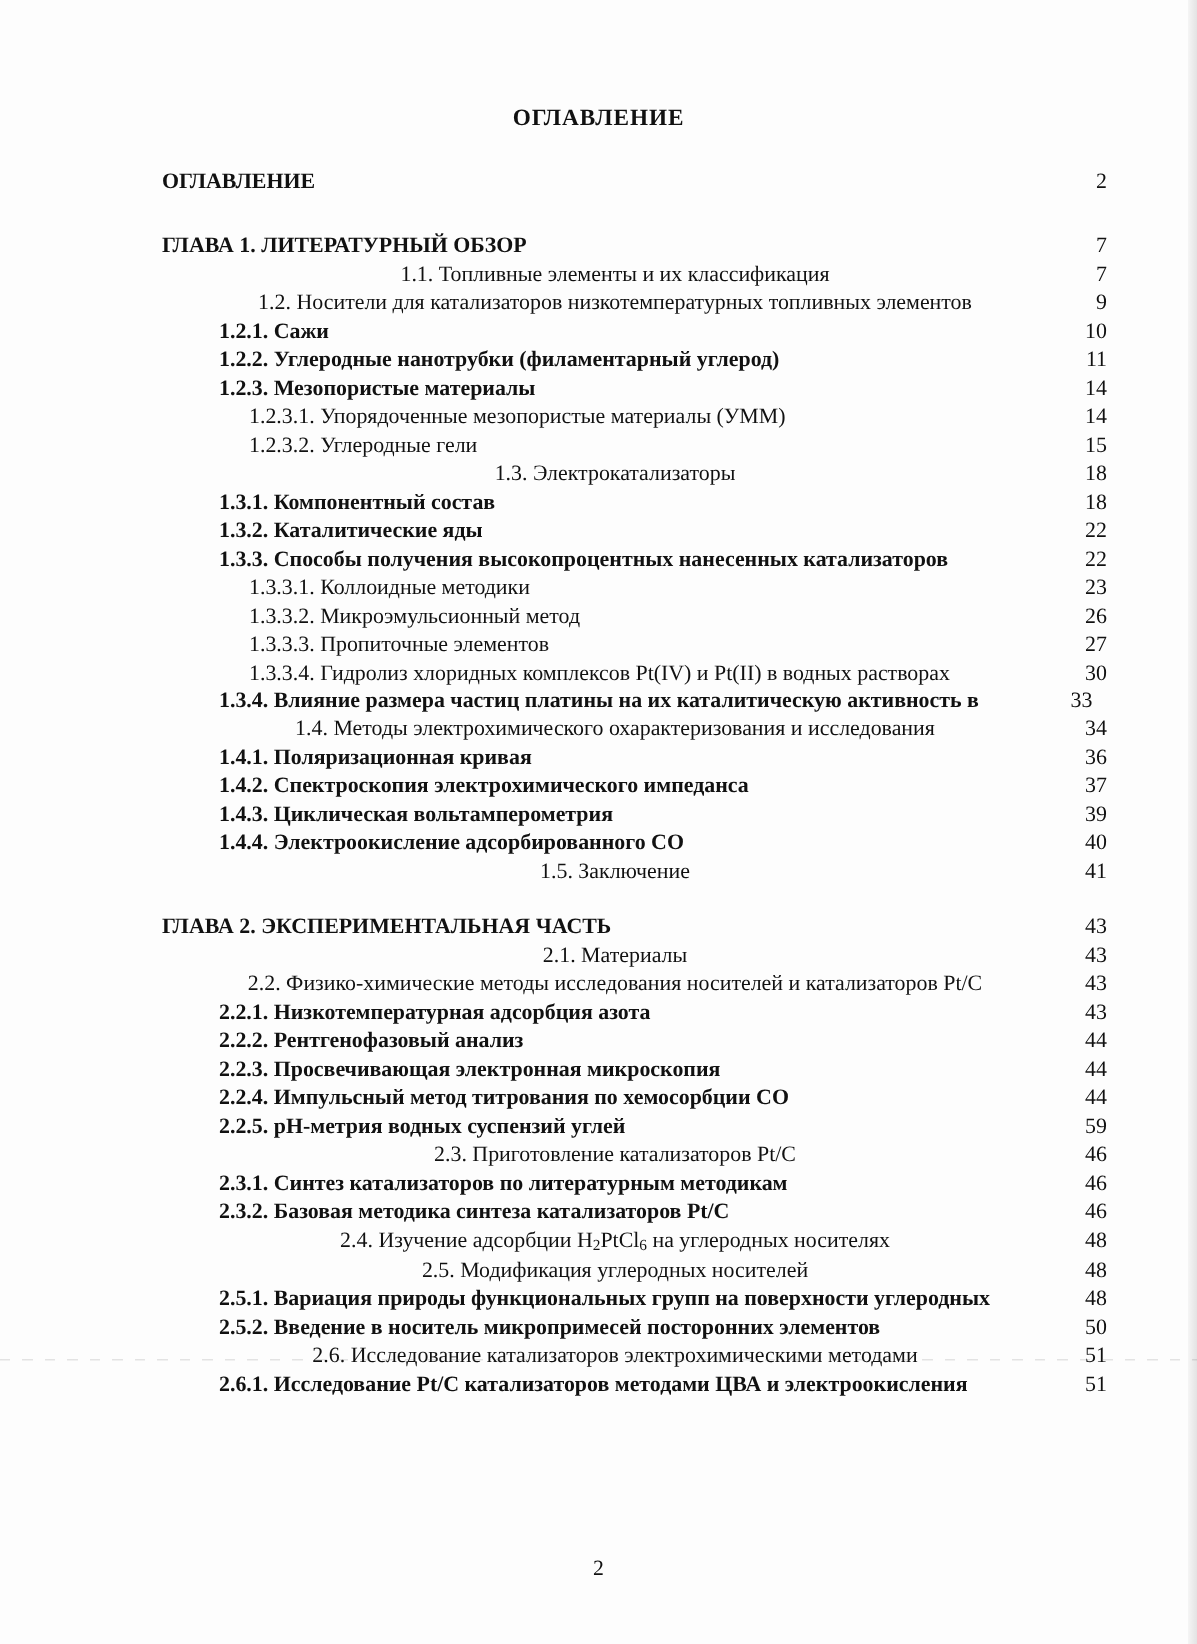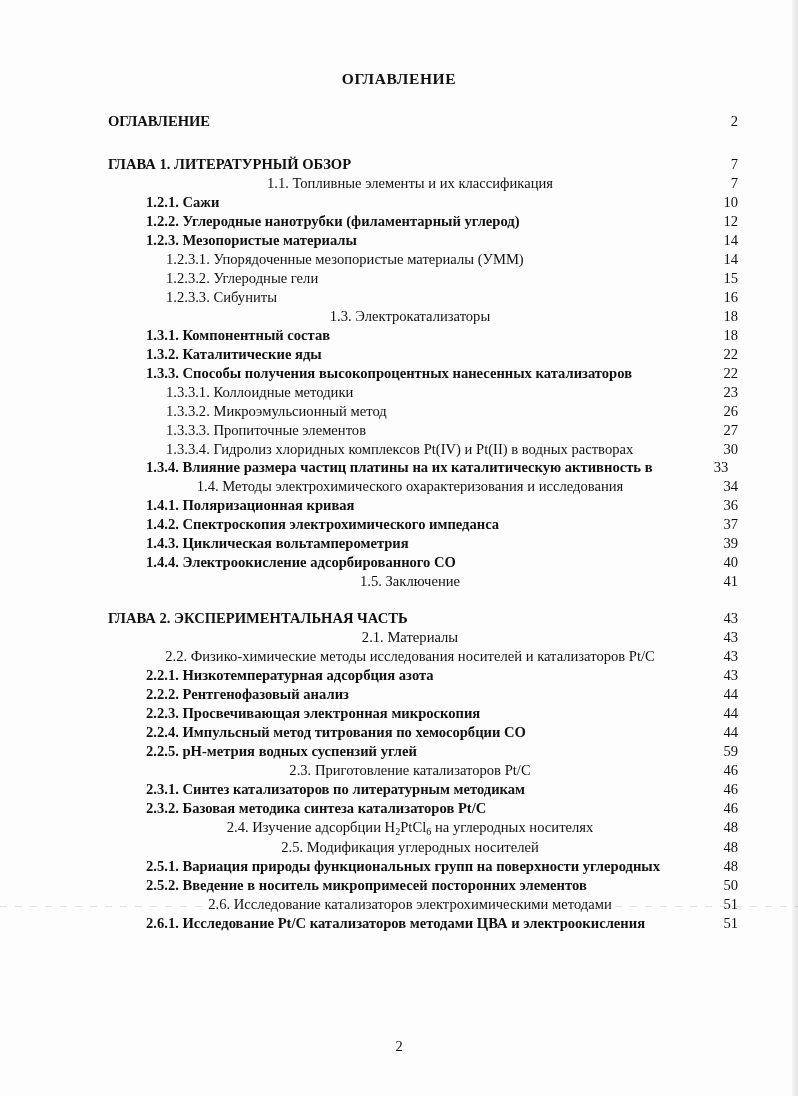--- a/index.html
+++ b/index.html
@@ -108,43 +108,43 @@
       <div class="sp-s"></div>
       <div class="sp-s"></div>
       <div class="row lvl0">
         <div class="label b">ГЛАВА 1. ЛИТЕРАТУРНЫЙ ОБЗОР</div>
         <div class="page-no">7</div>
       </div>
       <div class="row lvl1">
         <div class="label">1.1. Топливные элементы и их классификация</div>
         <div class="page-no">7</div>
       </div>
+      <div class="row lvl1">
+        <div class="label">1.2. Носители для катализаторов низкотемпературных топливных элементов</div>
+        <div class="page-no">9</div>
+      </div>
       <div class="row lvl2">
         <div class="label b">1.2.1. Сажи</div>
         <div class="page-no">10</div>
       </div>
       <div class="row lvl2">
         <div class="label b">1.2.2. Углеродные нанотрубки (филаментарный углерод)</div>
-        <div class="page-no">12</div>
+        <div class="page-no">11</div>
       </div>
       <div class="row lvl2">
         <div class="label b">1.2.3. Мезопористые материалы</div>
         <div class="page-no">14</div>
       </div>
       <div class="row lvl3">
         <div class="label i">1.2.3.1. Упорядоченные мезопористые материалы (УММ)</div>
         <div class="page-no">14</div>
       </div>
       <div class="row lvl3">
         <div class="label i">1.2.3.2. Углеродные гели</div>
         <div class="page-no">15</div>
-      </div>
-      <div class="row lvl3">
-        <div class="label i">1.2.3.3. Сибуниты</div>
-        <div class="page-no">16</div>
       </div>
       <div class="row lvl1">
         <div class="label">1.3. Электрокатализаторы</div>
         <div class="page-no">18</div>
       </div>
       <div class="row lvl2">
         <div class="label b">1.3.1. Компонентный состав</div>
         <div class="page-no">18</div>
       </div>
       <div class="row lvl2">

